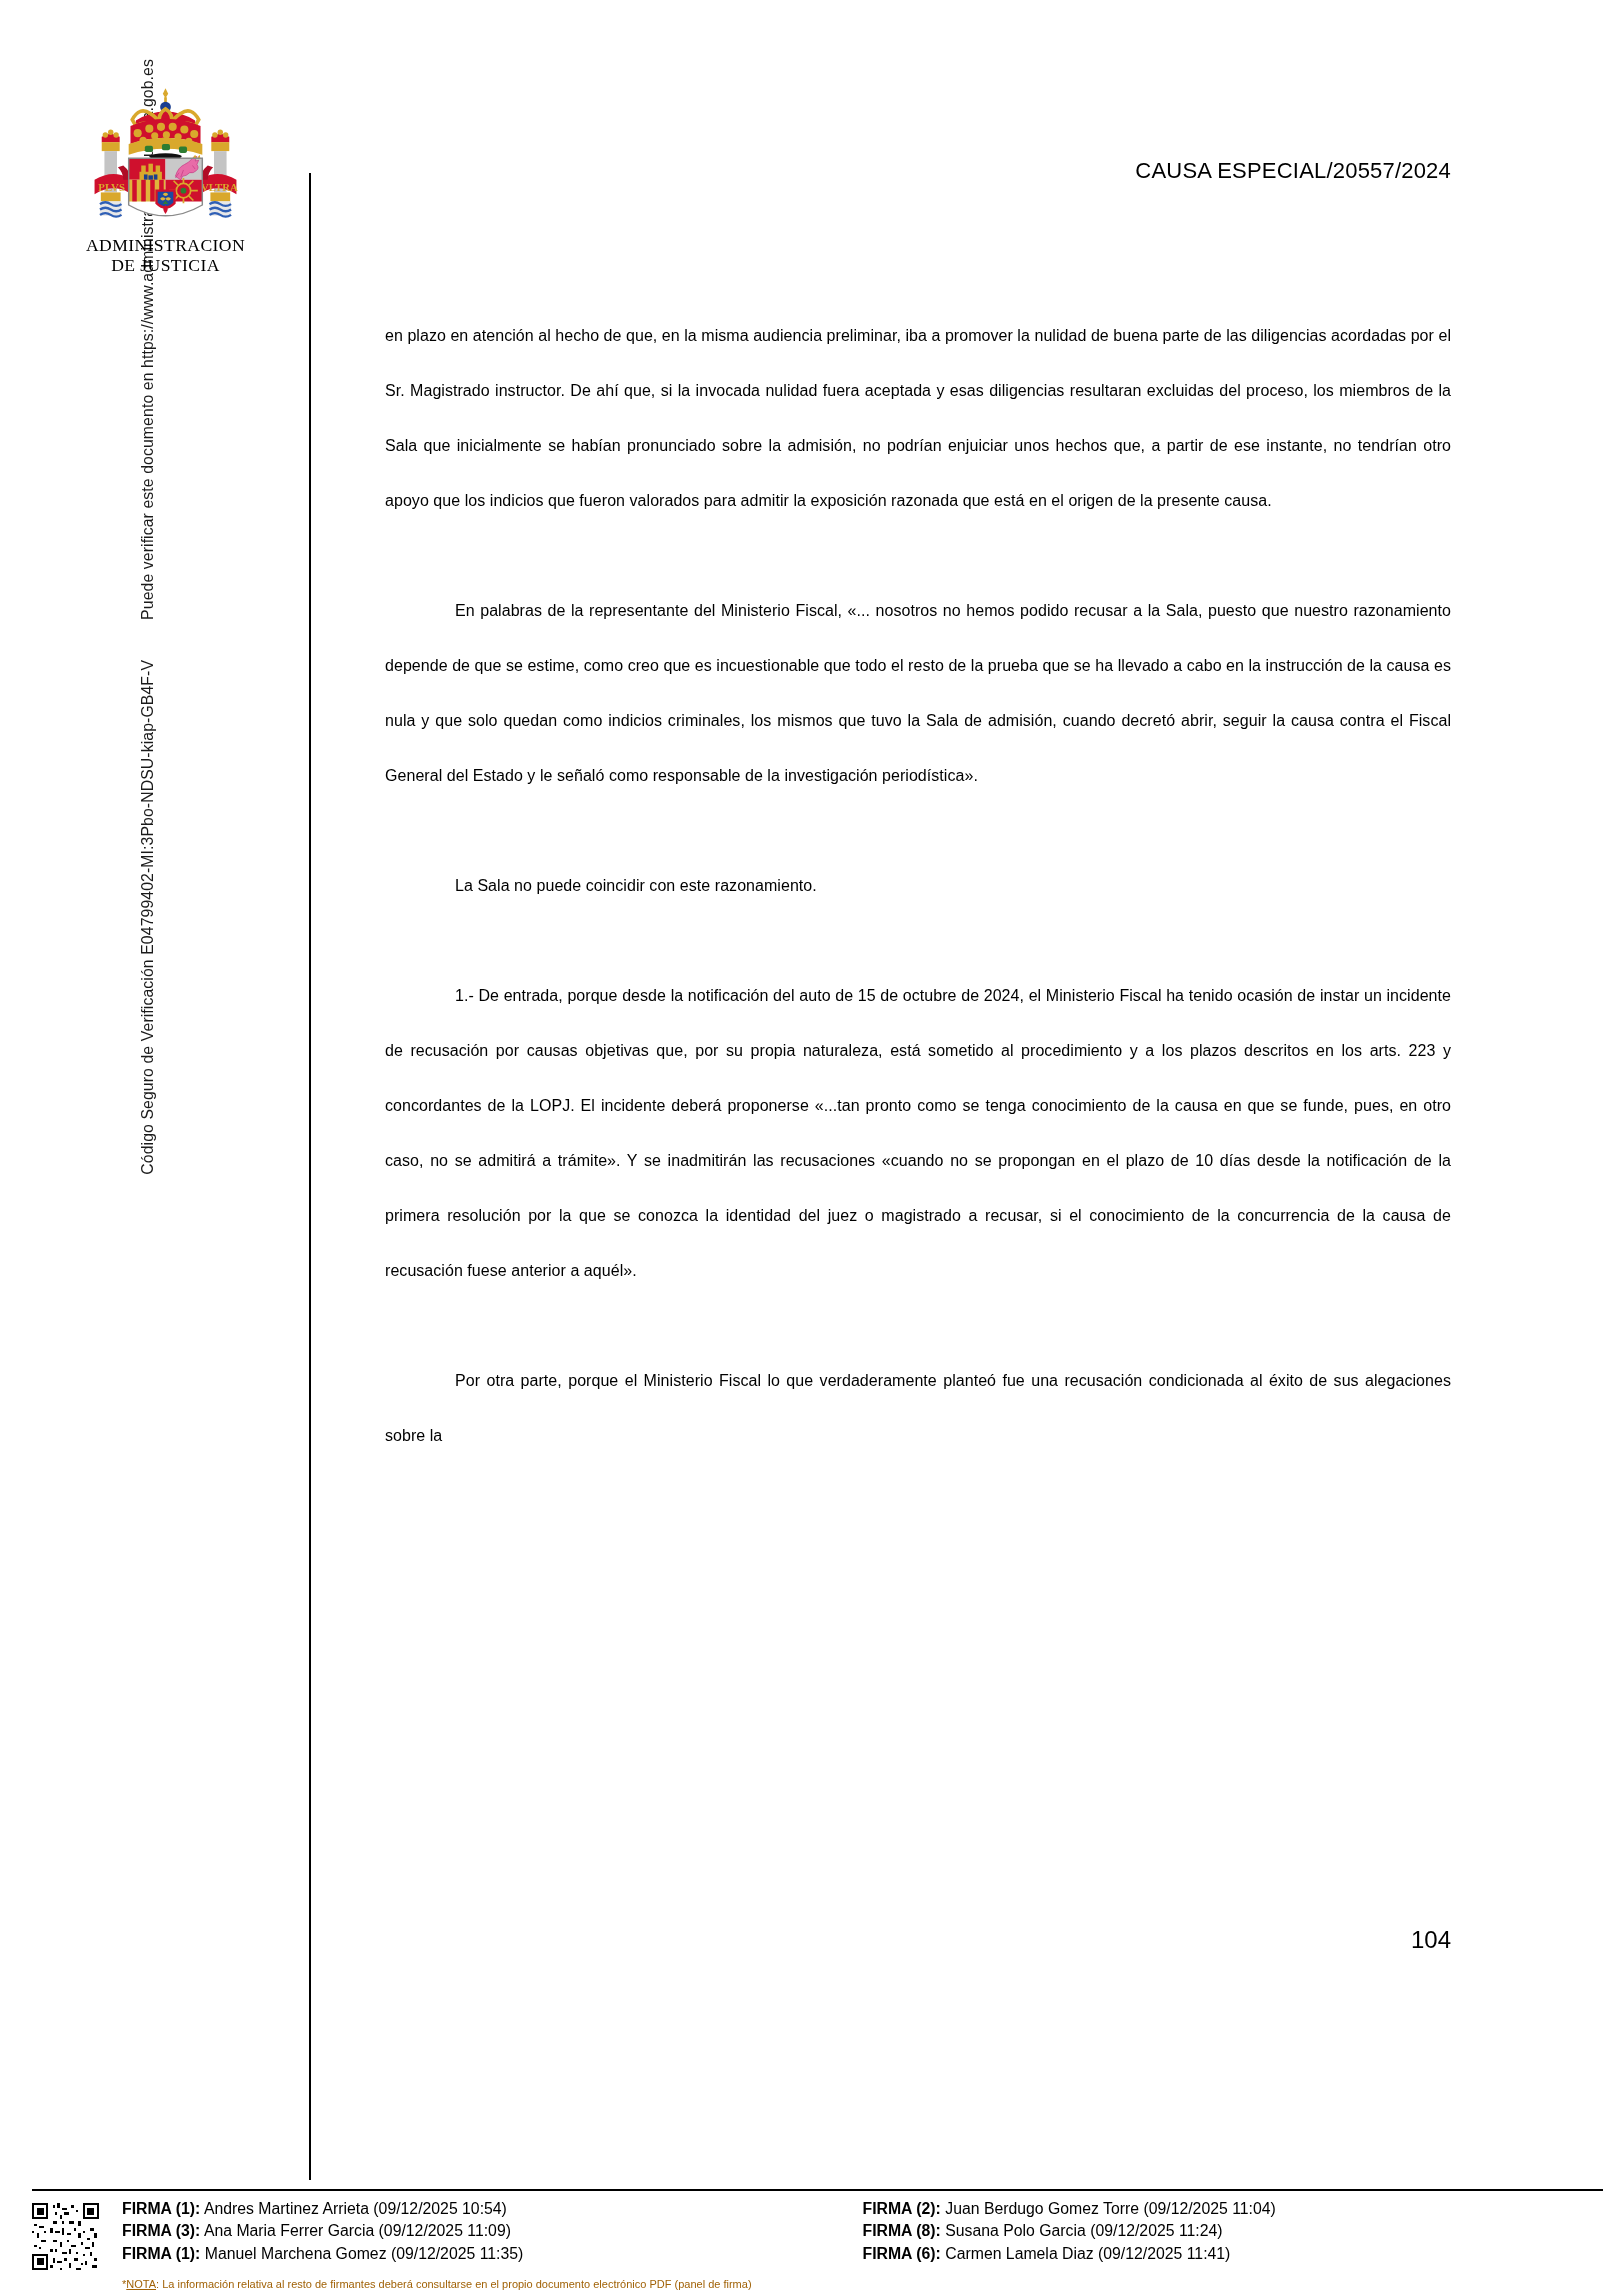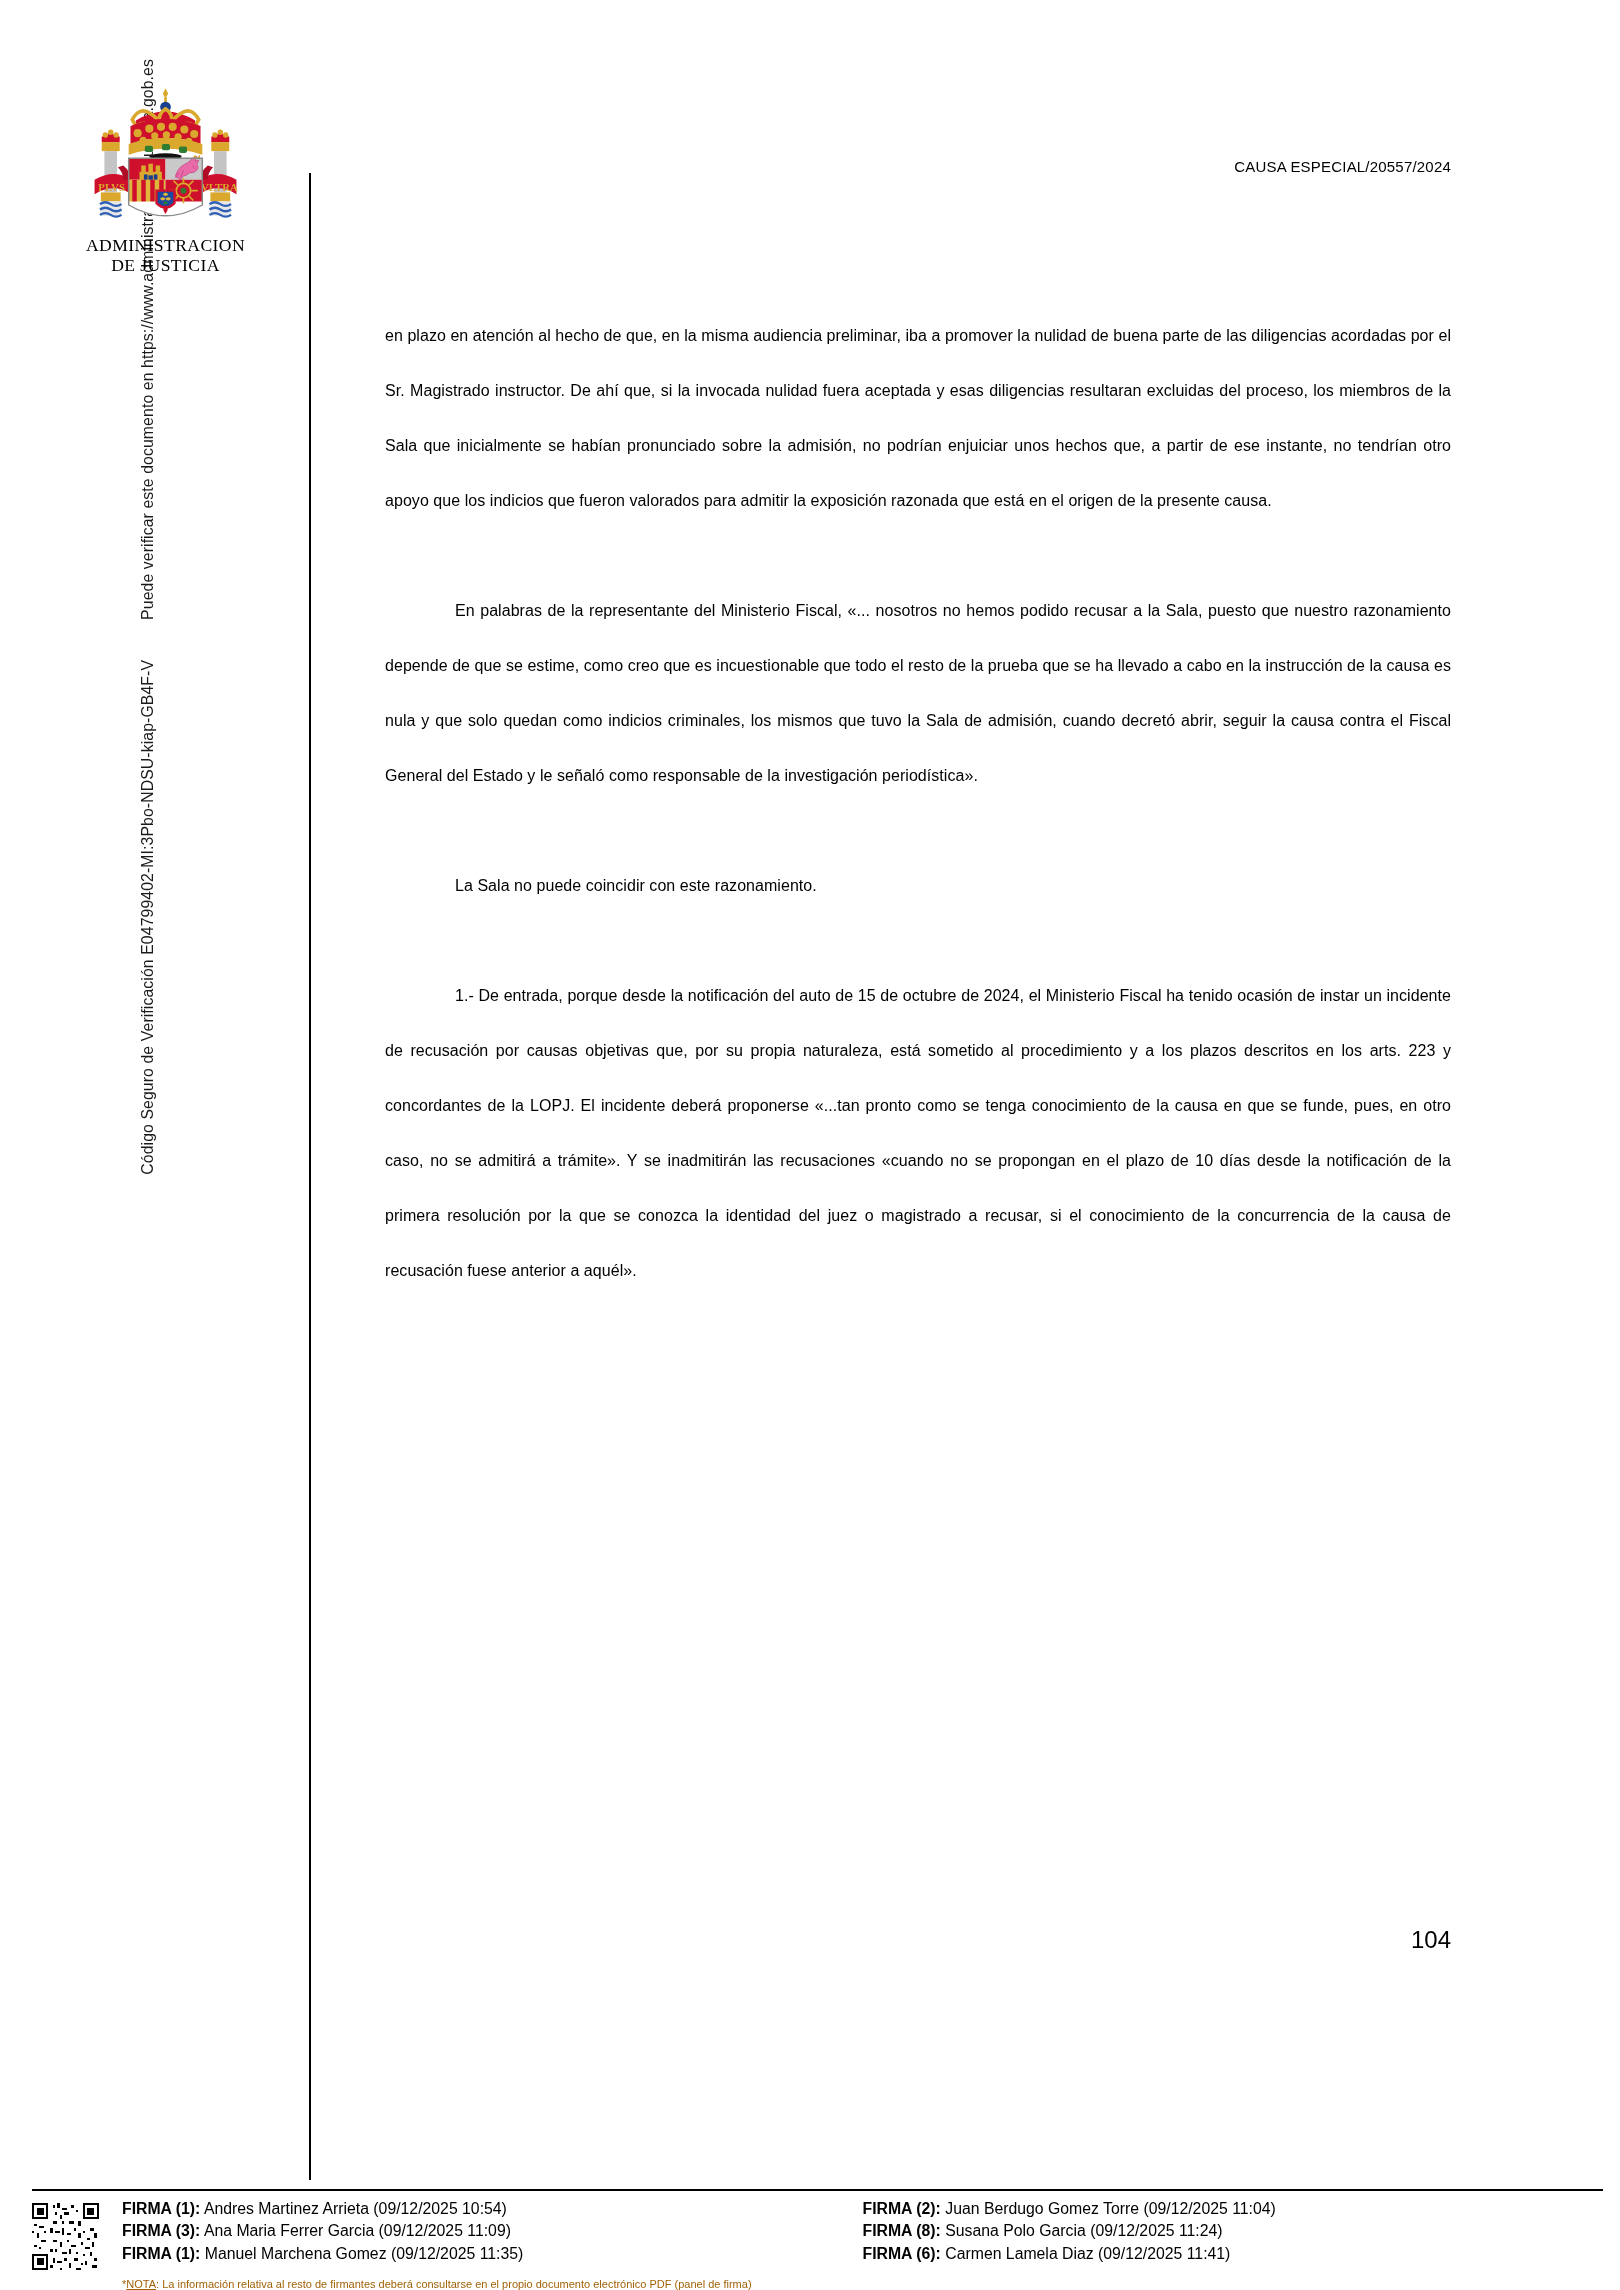--- a/index.html
+++ b/index.html
@@ -69,21 +69,21 @@
     width: 1.8px;
     height: 2007px;
     background: #000000;
   }
 
   
   .case-header {
     position: absolute;
     right: 169px;
     top: 158px;
-    font-size: 15px;
+    font-size: 22px;
     letter-spacing: 0.2px;
     color: #000;
     white-space: nowrap;
   }
 
   
   .body-col {
     position: absolute;
     left: 385px;
     top: 308px;
@@ -303,20 +303,21 @@
 
   <div class="vrule"></div>
 
   <div class="case-header">CAUSA ESPECIAL/20557/2024</div>
 
   <div class="body-col" id="body-col">
       <div class="para">en plazo en atención al hecho de que, en la misma audiencia preliminar, iba a promover la nulidad de buena parte de las diligencias acordadas por el Sr. Magistrado instructor. De ahí que, si la invocada nulidad fuera aceptada y esas diligencias resultaran excluidas del proceso, los miembros de la Sala que inicialmente se habían pronunciado sobre la admisión, no podrían enjuiciar unos hechos que, a partir de ese instante, no tendrían otro apoyo que los indicios que fueron valorados para admitir la exposición razonada que está en el origen de la presente causa.</div>
       <div class="para indent">En palabras de la representante del Ministerio Fiscal, «... nosotros no hemos podido recusar a la Sala, puesto que nuestro razonamiento depende de que se estime, como creo que es incuestionable que todo el resto de la prueba que se ha llevado a cabo en la instrucción de la causa es nula y que solo quedan como indicios criminales, los mismos que tuvo la Sala de admisión, cuando decretó abrir, seguir la causa contra el Fiscal General del Estado y le señaló como responsable de la investigación periodística».</div>
       <div class="para indent">La Sala no puede coincidir con este razonamiento.</div>
       <div class="para indent">1.- De entrada, porque desde la notificación del auto de 15 de octubre de 2024, el Ministerio Fiscal ha tenido ocasión de instar un incidente de recusación por causas objetivas que, por su propia naturaleza, está sometido al procedimiento y a los plazos descritos en los arts. 223 y concordantes de la LOPJ. El incidente deberá proponerse «...tan pronto como se tenga conocimiento de la causa en que se funde, pues, en otro caso, no se admitirá a trámite». Y se inadmitirán las recusaciones «cuando no se propongan en el plazo de 10 días desde la notificación de la primera resolución por la que se conozca la identidad del juez o magistrado a recusar, si el conocimiento de la concurrencia de la causa de recusación fuese anterior a aquél».</div>
+      <div class="para indent">Por otra parte, porque el Ministerio Fiscal lo que verdaderamente planteó fue una recusación condicionada al éxito de sus alegaciones sobre la</div>
     </div>
 
   <div class="page-number">104</div>
 
   <div class="footer-rule"></div>
   <div class="footer">
     <svg class="qr" viewBox="0 0 29 29" shape-rendering="crispEdges">
       <rect width="29" height="29" fill="#fff"></rect>
       <g fill="#000">
         <rect x="0" y="0" width="7" height="1"></rect>

